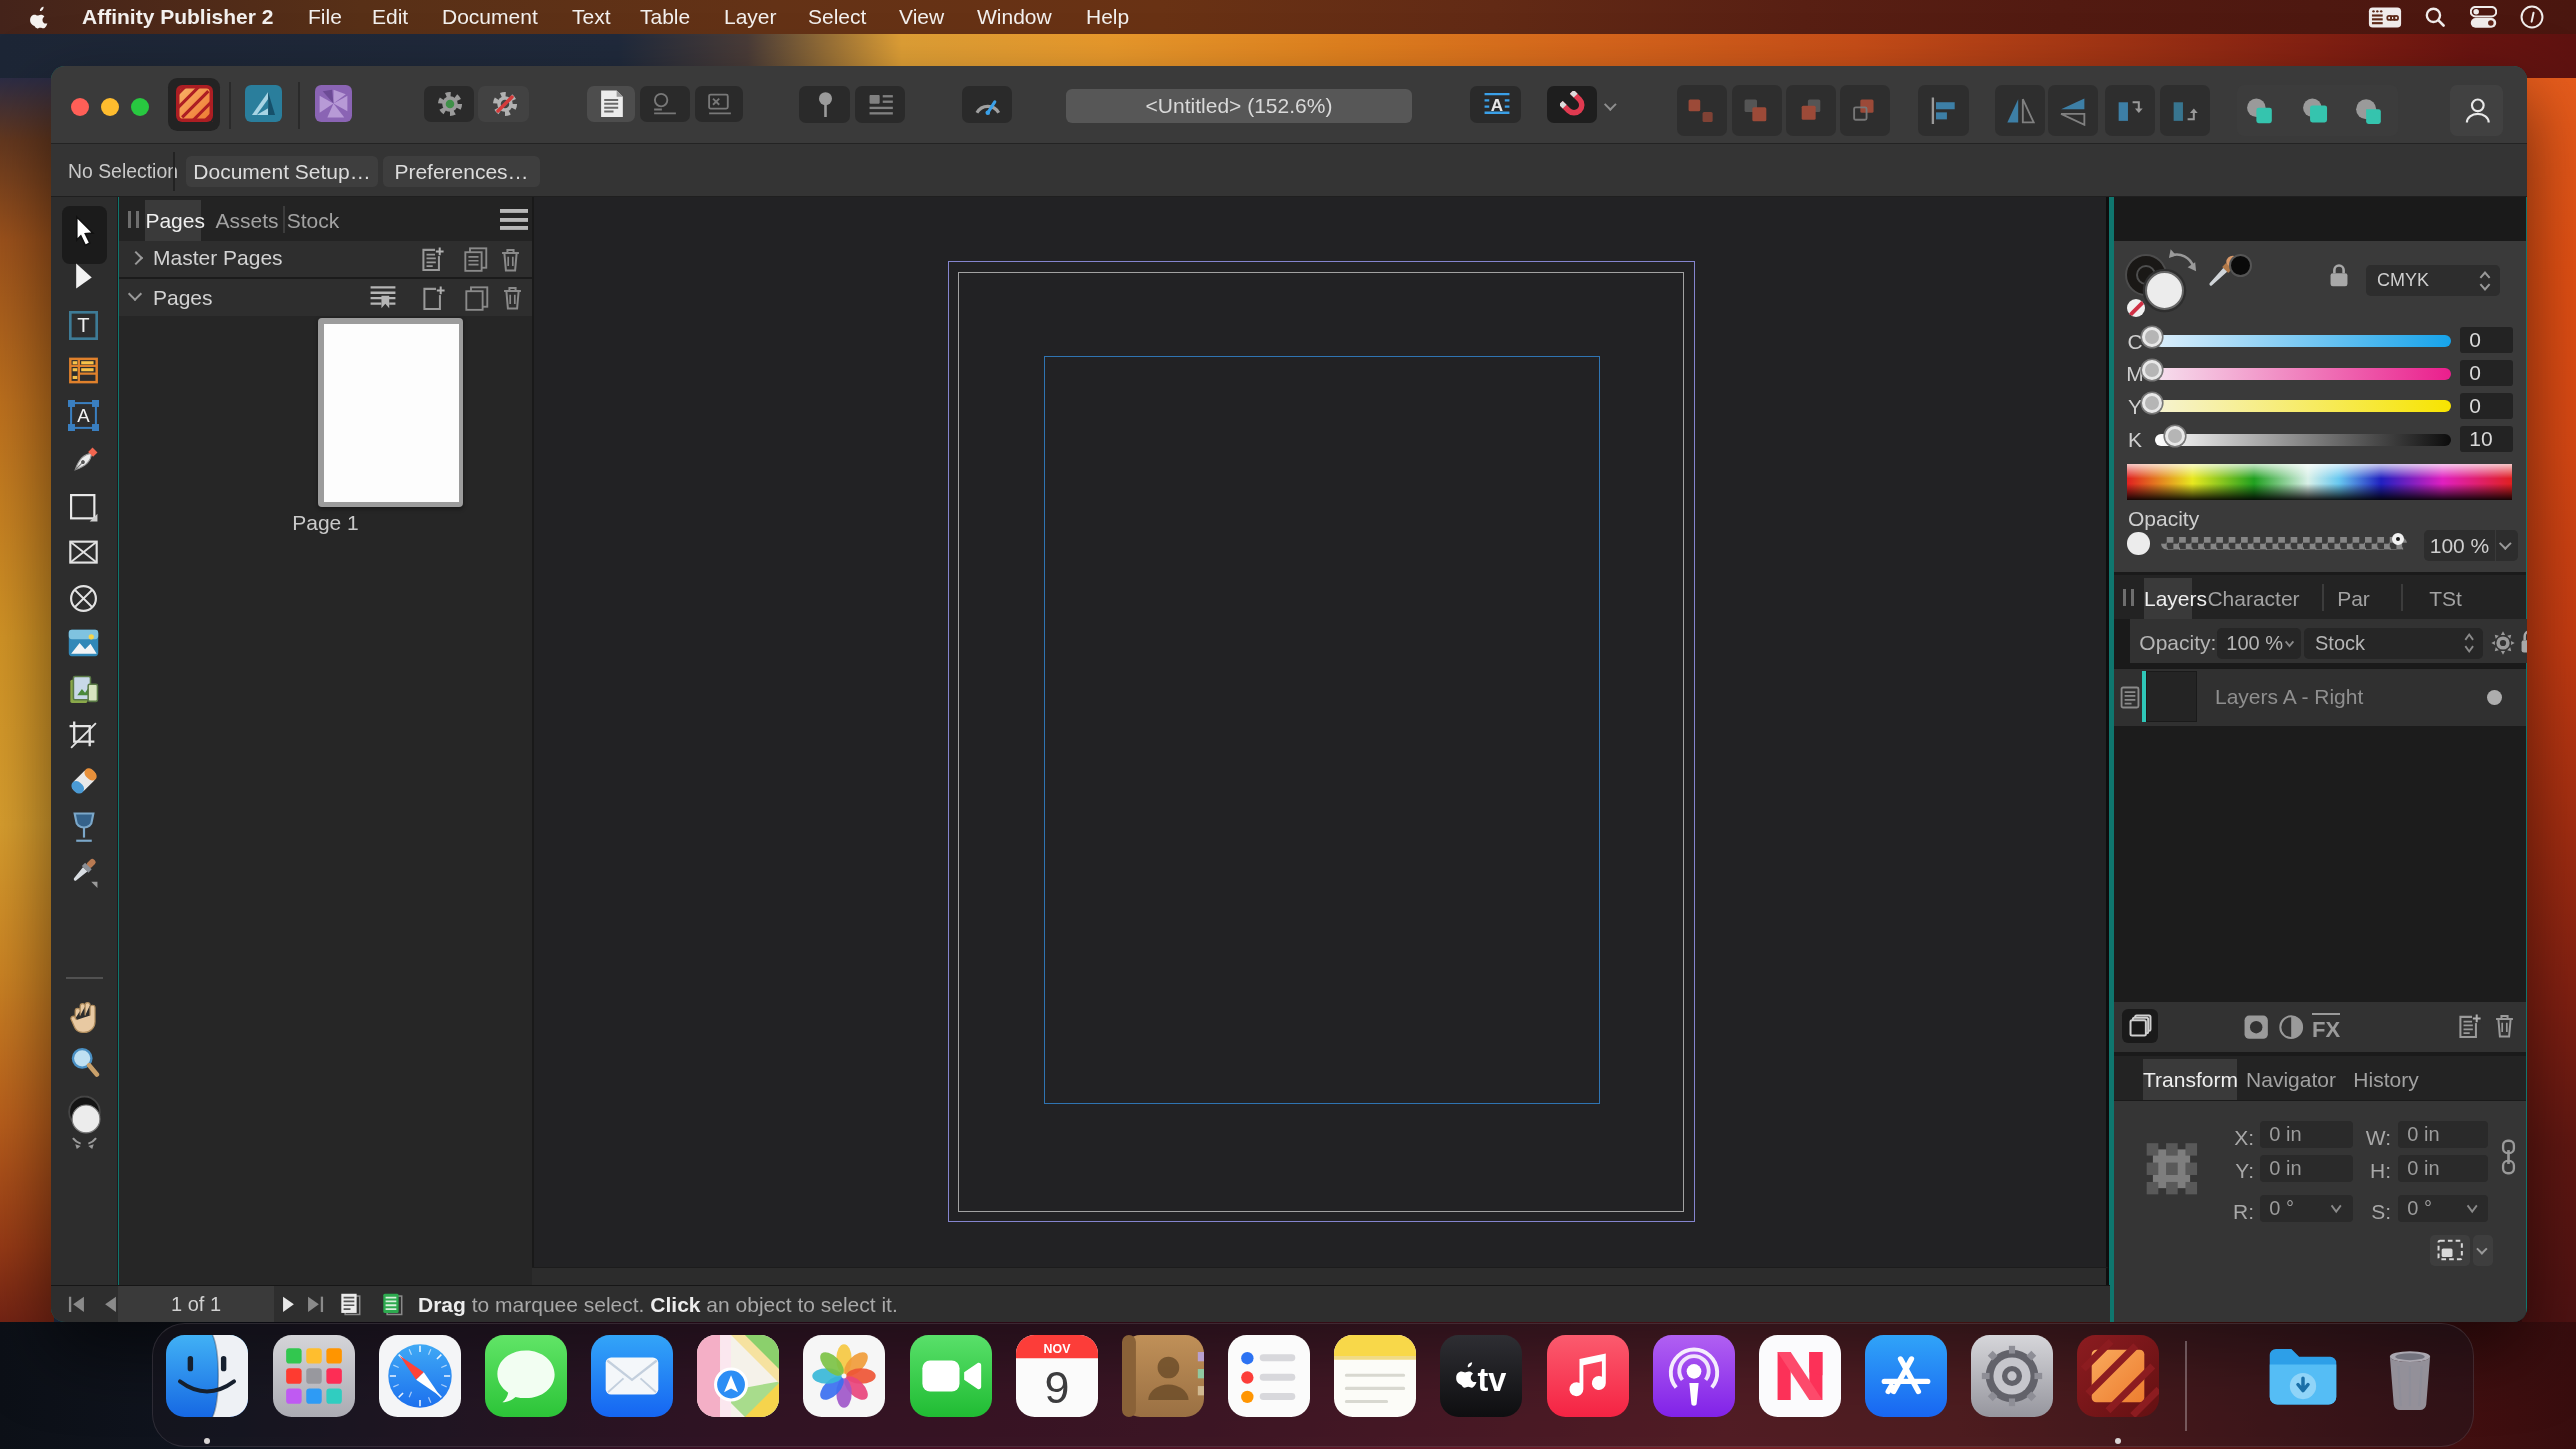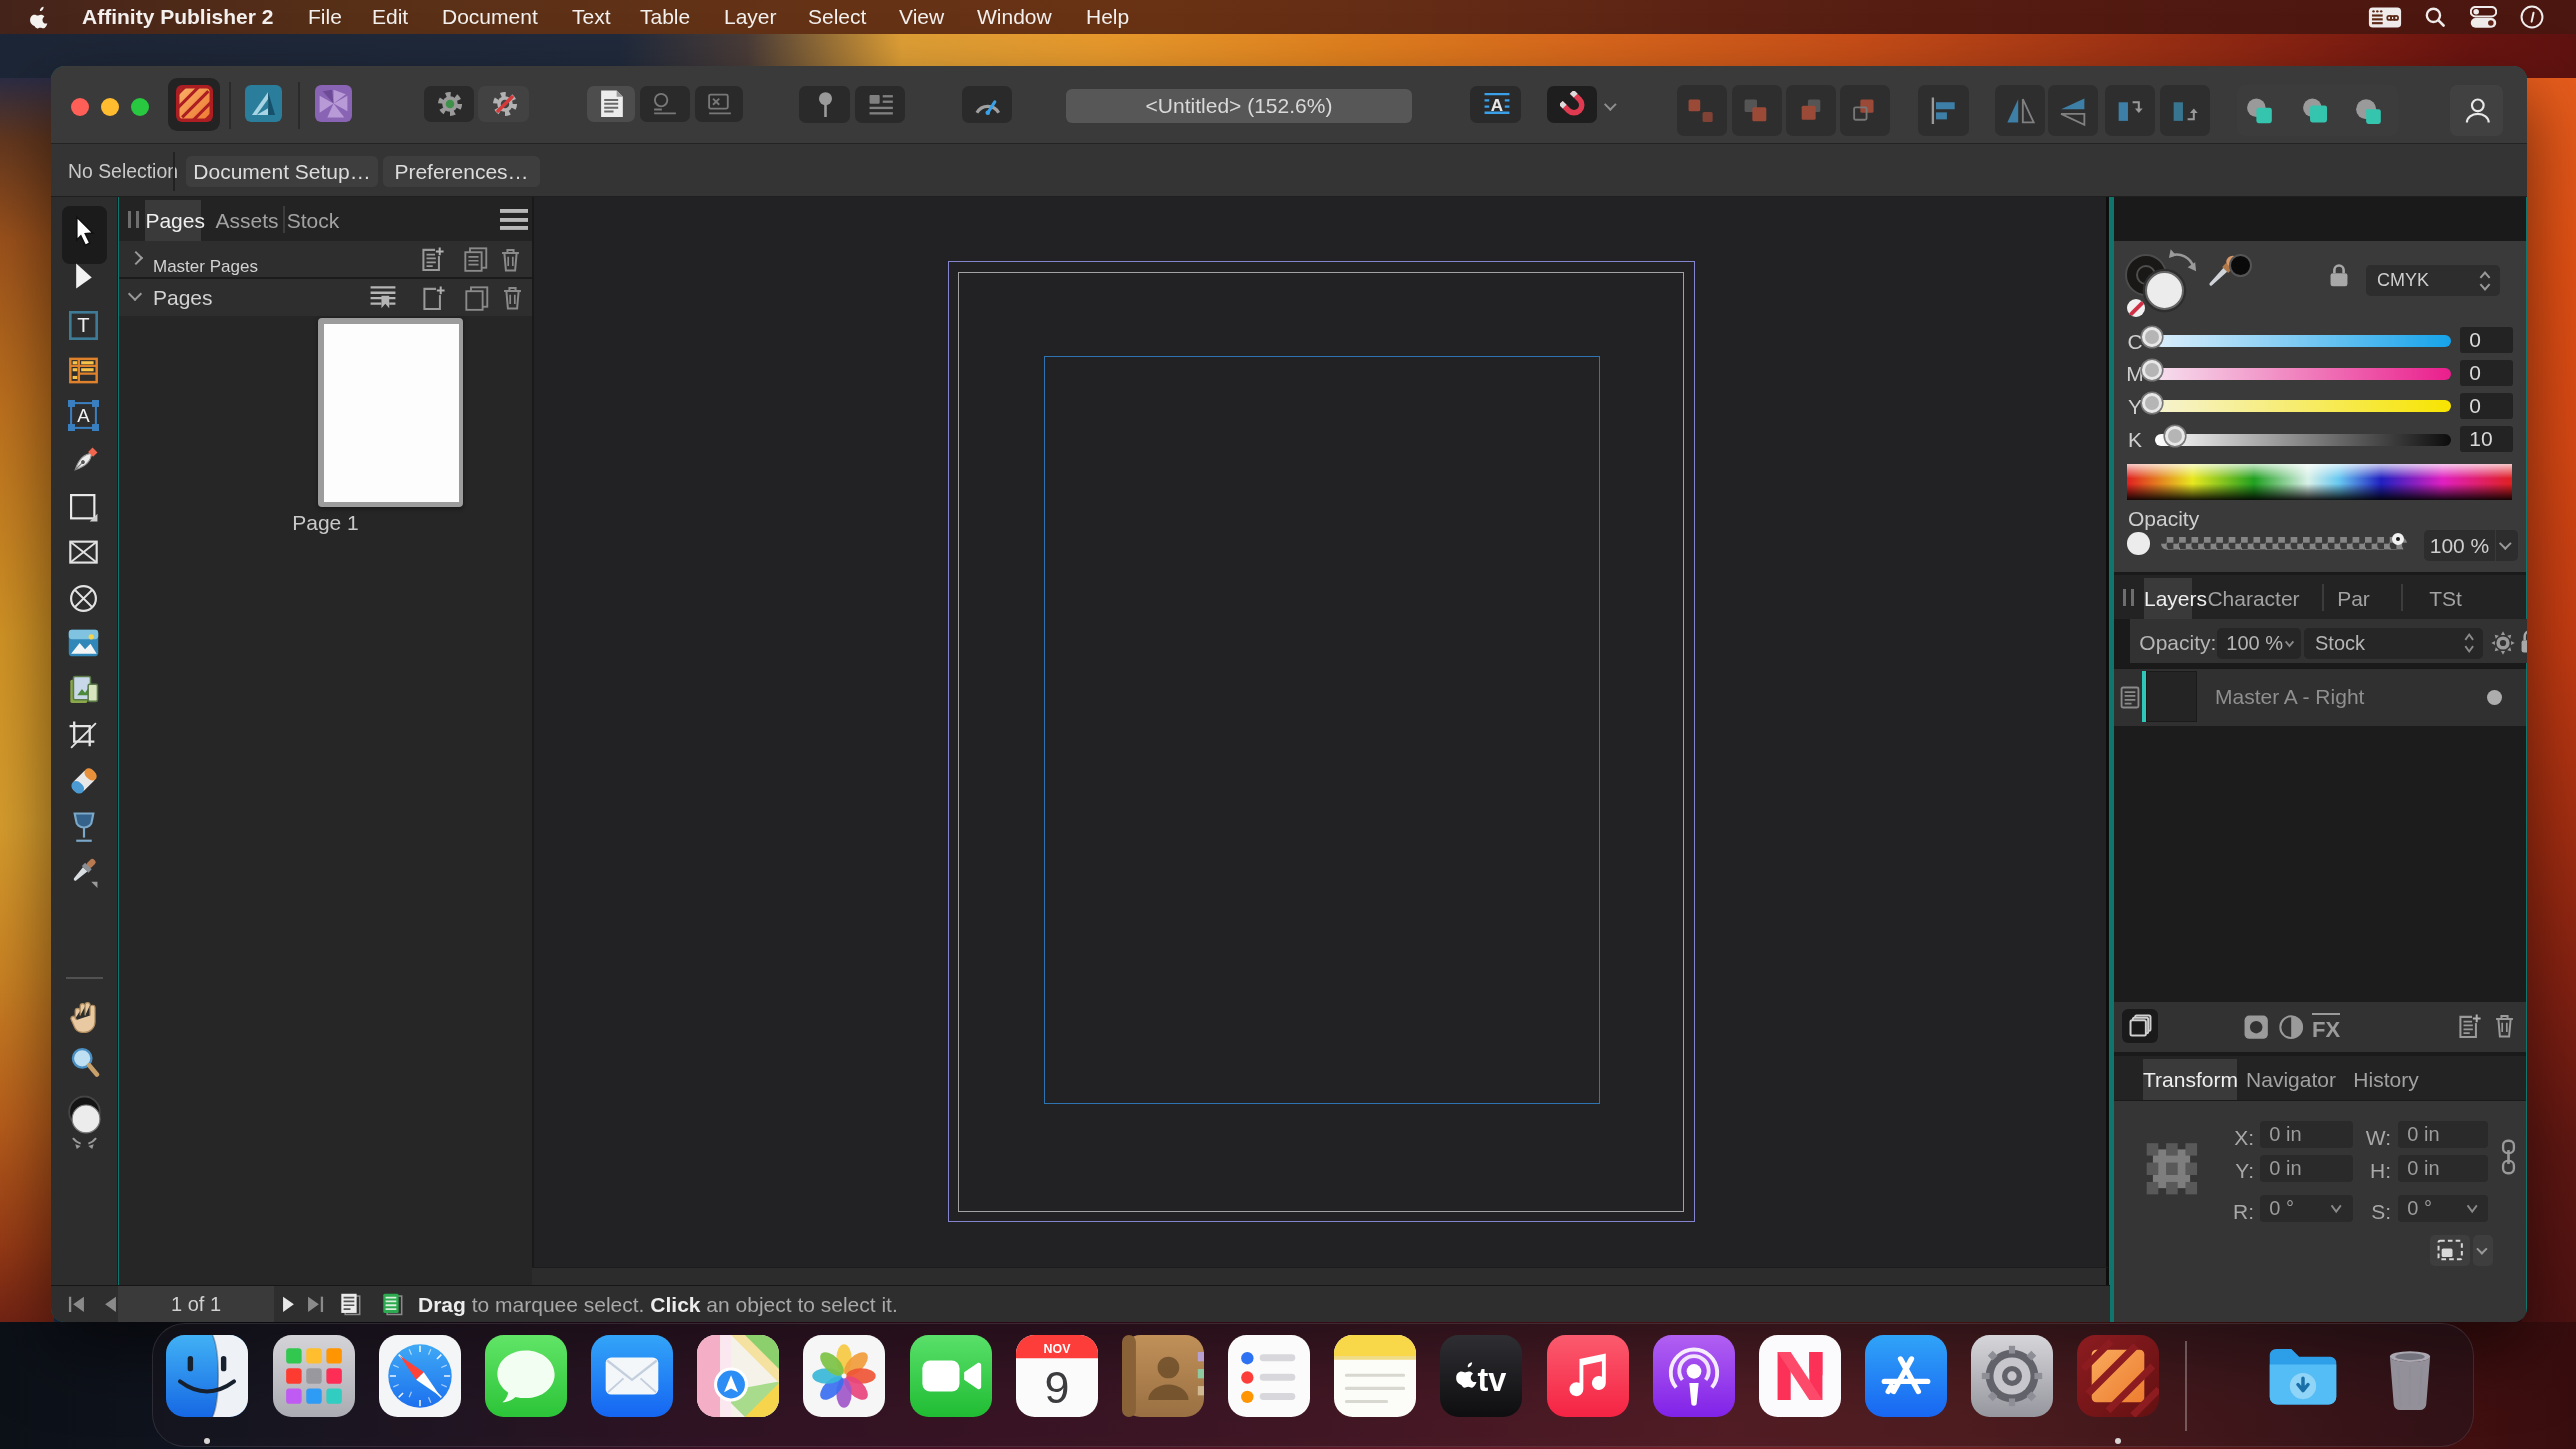--- a/index.html
+++ b/index.html
@@ -403,21 +403,21 @@
     <div class="tabbar" style="top:0">
       <div class="grip"></div>
       <div class="tab sel" style="left:26.4px;width:56px">Pages</div>
       <div class="tab" style="left:92px;width:72px">Assets</div>
       <div class="tdiv" style="left:164px"></div>
       <div class="tab" style="left:166px;width:56px">Stock</div>
       <div class="ham" style="left:381px;top:12.4px"></div>
     </div>
     <div class="abs" style="left:0;top:44px;width:100%;height:36px;background:#2e2e2e">
       <div class="abs" style="left:12.4px;top:11.7px;width:10px;height:10px;border-right:2.3px solid #9a9a9a;border-top:2.3px solid #9a9a9a;transform:rotate(45deg)"></div>
-      <div class="t" style="left:34px;top:16px;color:#d2d2d2;font-size:17px">Master Pages</div>
+      <div class="t" style="left:34px;top:5px;color:#d2d2d2;font-size:21px">Master Pages</div>
       <svg class="abs" style="left:302px;top:5.4px" width="25" height="26.4" viewBox="0 0 32 34">
             <path d="M3 5 h20 v26 h-20 z" fill="none" stroke="#9a9a9a" stroke-width="2.6"></path>
             <path d="M7 11h12M7 16h12M7 21h12M7 26h8" stroke="#9a9a9a" stroke-width="2.2"></path>
             <rect x="18" y="1" width="12" height="12" fill="#2e2e2e"></rect>
             <path d="M24 2v10M19 7h10" stroke="#b0b0b0" stroke-width="2.6"></path>
           </svg>
       <svg class="abs" style="left:344px;top:5.4px" width="26.4" height="26.4" viewBox="0 0 34 34">
             <rect x="9" y="3" width="21" height="25" fill="none" stroke="#8a8a8a" stroke-width="2.4"></rect>
             <rect x="3" y="8" width="21" height="24" fill="#2e2e2e" stroke="#8a8a8a" stroke-width="2.4"></rect>
             <path d="M7 14h13M7 19h13M7 24h13" stroke="#8a8a8a" stroke-width="2"></path>
@@ -552,21 +552,21 @@
           </svg>
     </div>
     <div class="abs" style="left:0;top:471px;width:100%;height:1.6px;background:#191919"></div>
     <div class="abs" style="left:0;top:472px;width:100%;height:57px;background:#303030">
       <svg class="abs" style="left:6.2px;top:17px" width="20" height="23" viewBox="0 0 26 30">
             <rect x="2" y="2" width="22" height="26" rx="2" fill="none" stroke="#8a8a8a" stroke-width="2.4"></rect>
             <path d="M6 8h14M6 13h14M6 18h14M6 23h9" stroke="#8a8a8a" stroke-width="2.2"></path>
           </svg>
       <div class="abs" style="left:28px;top:2.3px;width:3.9px;height:51px;background:#2fc7b8"></div>
       <div class="abs" style="left:32px;top:2.3px;width:51px;height:51px;background:#242424;border:1.6px solid #1a1a1a"></div>
-      <div class="t" style="left:101px;top:15.6px;color:#8f8f8f;font-size:21px">Master A - Right</div>
+      <div class="t" style="left:101px;top:15.6px;color:#8f8f8f;font-size:21px">Layers A - Right</div>
       <div class="abs" style="left:373px;top:21px;width:14.8px;height:14.8px;border-radius:50%;background:#adadad"></div>
     </div>
     <div class="abs" style="left:0;top:529px;width:100%;height:276px;background:#1c1c1c"></div>
     <div class="abs" style="left:0;top:805px;width:100%;height:50px;background:#323232">
       <div class="abs" style="left:7.8px;top:7px;width:36px;height:34px;background:#1a1a1a;border-radius:6.2px"></div>
       <svg class="abs" style="left:14.8px;top:12.4px" width="23" height="23" viewBox="0 0 30 30">
             <rect x="8" y="2" width="20" height="20" rx="2" fill="none" stroke="#d0d0d0" stroke-width="2.6"></rect>
             <rect x="5" y="5" width="20" height="20" rx="2" fill="#1a1a1a" stroke="#d0d0d0" stroke-width="2.6"></rect>
             <rect x="2" y="8" width="20" height="20" rx="2" fill="#1a1a1a" stroke="#d0d0d0" stroke-width="2.6"></rect>
           </svg>

